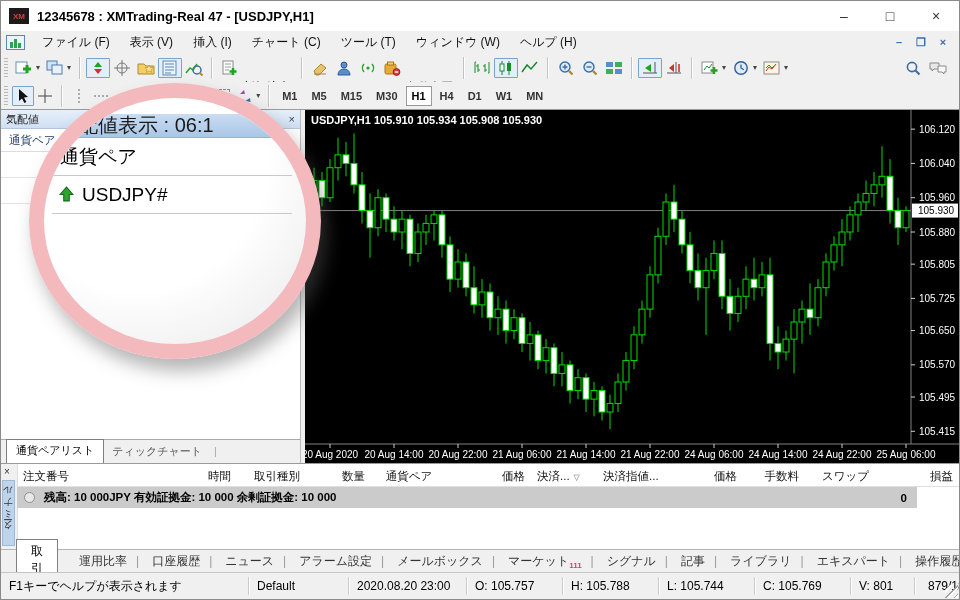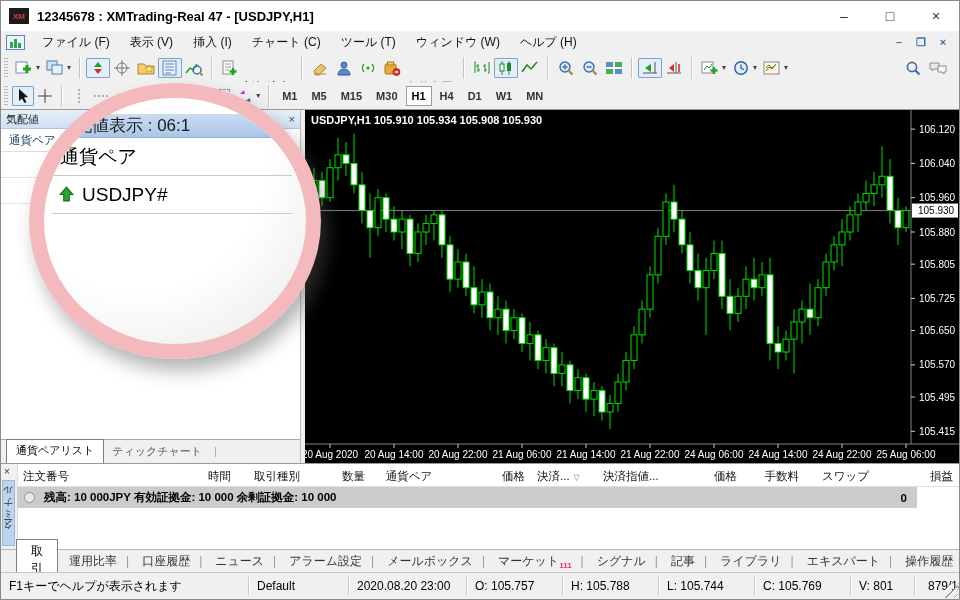--- a/index.html
+++ b/index.html
@@ -51,21 +51,21 @@
   .panel-tab-active{background:#fff;border:1px solid #7f7f7f;border-bottom:none;padding:3px 9px 5px;margin-left:5px;position:relative;top:-1px;color:#000;}
   .panel-tab{color:#555;padding:2px 8px;}
   .panel-tab::after{content:"|";color:#aaa;margin-left:12px;}
 
   .chart{position:absolute;left:304px;top:0;width:654px;height:353px;background:#000;}
   #chart-svg{background:#000;display:block;}
 
   
   .loupe{position:absolute;left:28px;top:82px;width:262px;height:246px;border-radius:50%;border:15px solid #f3b9bd;background:radial-gradient(circle at 35% 25%,#ffffff 52%,#f1f1f1 80%,#dedede 100%);box-shadow:6px 12px 18px rgba(90,90,90,.45);overflow:hidden;z-index:60;}
   .loupe-inner{position:absolute;left:8px;top:16px;width:240px;}
-  .loupe-hdr{height:23px;background:linear-gradient(#c9dcf2,#aac6e6);border-bottom:1px solid #93b2d6;font-size:17px;color:#1a1a1a;display:flex;align-items:center;padding-left:6px;white-space:nowrap;overflow:hidden;}
+  .loupe-hdr{height:23px;background:linear-gradient(#c9dcf2,#aac6e6);border-bottom:1px solid #93b2d6;font-size:20px;color:#1a1a1a;display:flex;align-items:center;padding-left:6px;white-space:nowrap;overflow:hidden;}
   .loupe-row{height:37px;display:flex;align-items:center;border-bottom:1px solid #c9c9c9;white-space:nowrap;}
   .loupe-row .sym{font-size:19px;margin-left:8px;}
   .loupe-row .witharrow{margin-left:30px;}
   .sym-muted{color:#a0a0a0;}
   .sym-dark{color:#000;}
   .up-arrow{position:absolute;left:6px;width:17px;height:17px;}
 
   
   .terminal{position:absolute;left:0;top:462px;width:958px;height:86px;background:#fff;border-top:1px solid #9a9a9a;box-sizing:border-box;}
   .term-strip{position:absolute;left:0;top:0;width:16px;height:85px;background:#f0f0f0;border-right:1px solid #ddd;}
@@ -78,21 +78,21 @@
   .sort-ic{font-size:8px;color:#777;margin-left:4px;}
   .balance{position:absolute;left:16px;top:23px;width:900px;height:21px;background:#cbcbcb;display:flex;align-items:center;font-size:11.5px;font-weight:bold;color:#000;}
   .bal-ic{width:9px;height:9px;border:1.5px solid #8f8f8f;border-radius:50%;margin:0 9px 0 7px;background:#e8e8e8;}
   .bal-profit{margin-left:auto;padding-right:10px;}
 
   
   .term-tabs{position:absolute;left:0;top:548px;width:958px;height:23px;background:#f0f0f0;border-top:1px solid #b5b5b5;display:flex;align-items:center;font-size:12px;}
   .tt-grip{width:5px;height:16px;margin:0 5px 0 4px;background:repeating-linear-gradient(180deg,#a9a9a9 0 1px,transparent 1px 3px);}
   .ttab{color:#333;padding:2px 2px;white-space:nowrap;position:relative;}
   .ttab::after{content:"|";color:#999;margin:0 9px;}
-  .ttab-active{background:#fff;border:1px solid #7f7f7f;border-bottom:1px solid #fff;padding:3px 14px 5px;margin:0 9px 0 6px;position:relative;top:-1px;color:#000;}
+  .ttab-active{background:#fff;border:1px solid #7f7f7f;border-bottom:1px solid #fff;padding:3px 14px 5px;margin:0 19px 0 6px;position:relative;top:-1px;color:#000;}
   .tbadge{font-size:8px;color:#f62f6e;font-weight:bold;vertical-align:sub;}
 
   
   .statusbar{position:absolute;left:0;top:571px;width:958px;height:26px;background:#f0f0f0;border-top:1px solid #c6c6c6;display:flex;align-items:center;font-size:12px;color:#000;}
   .seg{height:18px;display:flex;align-items:center;padding:0 8px;border-right:1px solid #c9c9c9;box-shadow:1px 0 0 #fff;white-space:nowrap;overflow:hidden;box-sizing:border-box;}
   .seg-help{flex:0 0 248px;}
   .seg-traffic{border-right:none;display:flex;gap:5px;}
   .resize-grip{position:absolute;right:1px;bottom:1px;width:13px;height:13px;background:repeating-linear-gradient(135deg,transparent 0 3px,#9f9f9f 3px 4px,#ffffff 4px 6px);}
 </style>
 </head>

